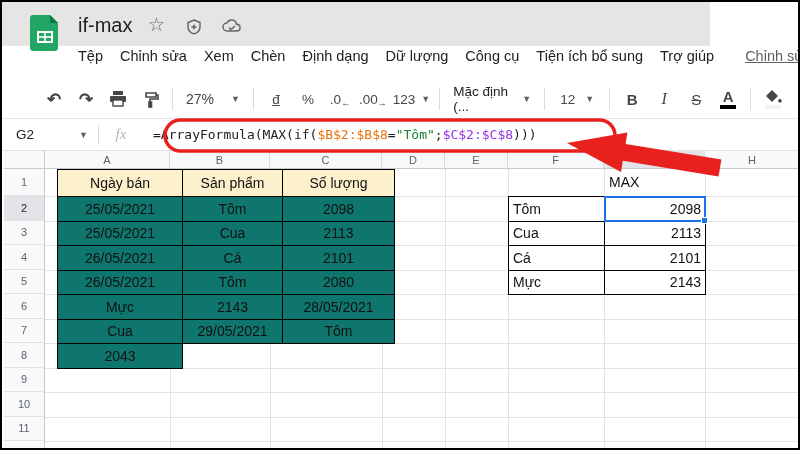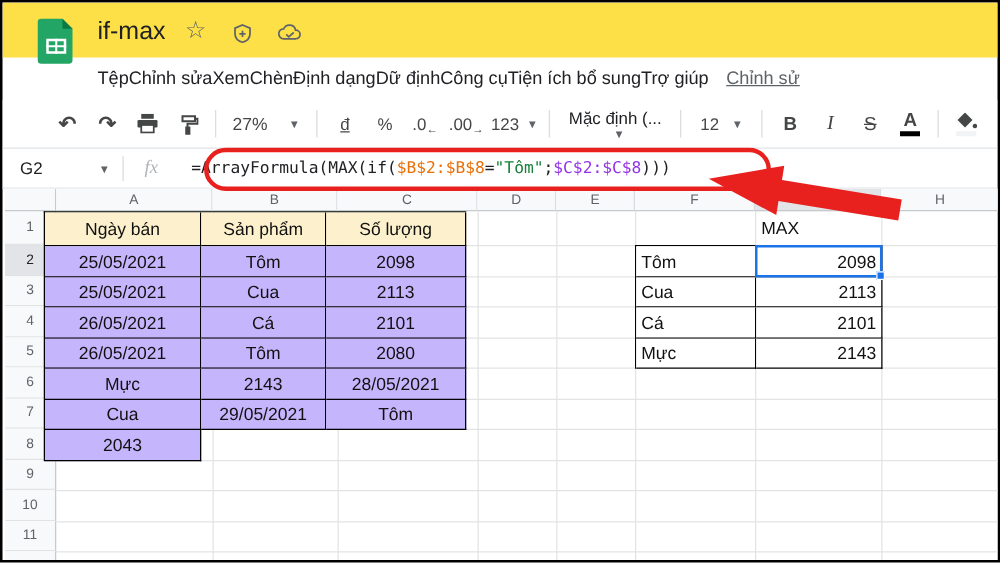--- a/index.html
+++ b/index.html
@@ -1,43 +1,43 @@
 <!DOCTYPE html>
 <html><head>
 <meta charset="utf-8">
 <style>
   * { margin:0; padding:0; box-sizing:border-box; }
   html,body { width:800px; height:450px; font-family:"Liberation Sans", sans-serif; }
   .frame { position:relative; width:800px; height:450px; background:#fff; border:2px solid #000; overflow:hidden; }
 
   
-  .titlebar { position:absolute; left:0; top:0; width:796px; height:44px; background:#fde047; }
+  .titlebar { position:absolute; left:0; top:0; width:708px; height:44px; background:#e5e5e5; }
   .logo { position:absolute; left:28px; top:12px; width:30px; height:38px; }
   .doc-title { position:absolute; left:76px; top:12px; font-size:20px; color:#202124; }
   .tb-icon { position:absolute; top:16px; color:#5f6368; font-size:18px; line-height:18px; cursor:pointer; }
   .star { left:146px; top:14px; font-size:19px; }
   .shield { left:183px; }
   .cloud { left:220px; }
 
   
-  .menubar { position:absolute; left:76px; top:46px; width:720px; height:30px; display:flex; align-items:center; font-size:14.5px; color:#202124; white-space:nowrap; overflow:hidden; }
+  .menubar { position:absolute; left:76px; top:46px; width:720px; height:30px; display:flex; align-items:flex-start; gap:17px; font-size:14.5px; color:#202124; white-space:nowrap; overflow:hidden; }
   .menu-item { cursor:pointer; }
   .last-edit { margin-left:14px; color:#5f6368; text-decoration:underline; }
 
   
   .toolbar { position:absolute; left:0; top:78px; width:796px; height:38px; background:#fff; display:flex; align-items:center; padding-left:36px; color:#444746; }
   .tool { display:flex; align-items:center; justify-content:center; height:26px; min-width:26px; margin:0 3px; border-radius:4px; cursor:pointer; font-size:14px; color:#444746; }
   .tool svg { display:block; }
   .glyph { font-size:17px; font-weight:bold; }
   .sep { width:1px; height:22px; background:#dadce0; margin:0 6px; }
   .caret { font-size:9px; color:#5f6368; margin-left:6px; }
   .zoom-tool { width:62px; justify-content:space-between; padding:0 4px; }
   .num-tool { font-size:13.5px; letter-spacing:0; }
   .arr { font-size:9px; position:relative; top:4px; }
-  .font-tool { width:86px; justify-content:flex-end; padding:0 4px; font-size:13.5px; color:#202124;flex-direction:column; }
+  .font-tool { width:86px; justify-content:flex-start; padding:0 4px; font-size:13.5px; color:#202124; }
   .size-tool { width:46px; justify-content:space-between; padding:0 6px; font-size:13.5px; }
   .b-btn { font-weight:bold; font-size:15px; }
   .i-btn { font-style:italic; font-family:"Liberation Serif", serif; font-size:16px; }
   .s-btn { text-decoration:line-through; font-size:15px; }
   .color-btn { flex-direction:column; line-height:14px; font-size:15px; font-weight:bold; }
   .color-bar { width:16px; height:4px; background:#000; margin-top:1px; }
   .fill-bar { width:16px; height:4px; background:#f1f3f4; margin-top:1px; }
 
   
   .formula-bar { position:absolute; left:0; top:116px; width:796px; height:33px; background:#fff; border-top:1px solid #e0e3e7; border-bottom:1px solid #e0e3e7; display:flex; align-items:center; }
@@ -51,22 +51,22 @@
   .col-headers { position:absolute; left:0; top:0; height:18px; display:flex; }
   .corner { width:41px; height:18px; background:#f8f9fa; border-right:1px solid #c7cacd; border-bottom:1px solid #c7cacd; }
   .col-h { height:18px; background:#f8f9fa; border-right:1px solid #d9dcdf; border-bottom:1px solid #c7cacd; font-size:11px; color:#5f6368; display:flex; align-items:center; justify-content:center; }
   .col-h.sel { background:#e2e4e7; color:#202124; }
   .row-headers { position:absolute; left:0; top:18px; width:41px; }
   .row-h { width:41px; background:#f8f9fa; border-right:1px solid #c7cacd; border-bottom:1px solid #e2e3e3; font-size:11px; color:#5f6368; display:flex; align-items:center; justify-content:center; }
   .row-h.sel { background:#e2e4e7; color:#202124; }
   .vline { position:absolute; top:18px; bottom:0; width:1px; background:#e2e3e3; }
   .hline { position:absolute; left:41px; right:0; height:1px; background:#e2e3e3; }
 
-  .sales-table { position:absolute; left:31px; top:18px; display:grid; grid-template-columns:125px 100px 112px; grid-template-rows:27px repeat(7,24.5px); border-left:1.5px solid #000; border-top:1.5px solid #000; z-index:2;text-align:right; }
-  .sales-table > div { border-right:1.5px solid #000; border-bottom:1.5px solid #000; background:#c4b5fd; font-size:14px; color:#111; display:flex; align-items:center; justify-content:center; }
+  .sales-table { position:absolute; left:53px; top:18px; display:grid; grid-template-columns:125px 100px 112px; grid-template-rows:27px repeat(7,24.5px); border-left:1.5px solid #000; border-top:1.5px solid #000; z-index:2;text-align:right; }
+  .sales-table > div { border-right:1.5px solid #000; border-bottom:1.5px solid #000; background:#0f766e; font-size:14px; color:#111; display:flex; align-items:center; justify-content:center; }
   .sales-table > .th { background:#fdf1cd; }
 
   .max-label { position:absolute; left:600px; top:18px; width:101px; height:27px; line-height:27px; padding-left:5px; font-size:14px; color:#111; z-index:2; }
 
   .result-table { position:absolute; left:504px; top:45px; display:grid; grid-template-columns:96px 101px; grid-template-rows:repeat(4,24.5px); border-left:1.5px solid #000; border-top:1.5px solid #000; z-index:2; }
   .result-table > div { border-right:1.5px solid #000; border-bottom:1.5px solid #000; background:#fff; font-size:14px; color:#111; display:flex; align-items:center; }
   .result-table > .lcell { justify-content:flex-start; padding-left:4px; }
   .result-table > .rcell { justify-content:flex-end; padding-right:4px; }
 
   .selection { position:absolute; left:600px; top:45px; width:102px; height:25.5px; border:2px solid #1a73e8; z-index:3; }
@@ -104,21 +104,21 @@
         <path d="M7 9.5 l2 2 l4 -3.5"></path>
       </svg>
     </span>
 
     <div class="menubar">
       <span class="menu-item">Tệp</span>
       <span class="menu-item">Chỉnh sửa</span>
       <span class="menu-item">Xem</span>
       <span class="menu-item">Chèn</span>
       <span class="menu-item">Định dạng</span>
-      <span class="menu-item">Dữ định</span>
+      <span class="menu-item">Dữ lượng</span>
       <span class="menu-item">Công cụ</span>
       <span class="menu-item">Tiện ích bổ sung</span>
       <span class="menu-item">Trợ giúp</span>
       <span class="menu-item last-edit">Chỉnh sử</span>
     </div>
   </div>
 
   <div class="toolbar">
     <span class="tool glyph">↶</span>
     <span class="tool glyph">↷</span>

